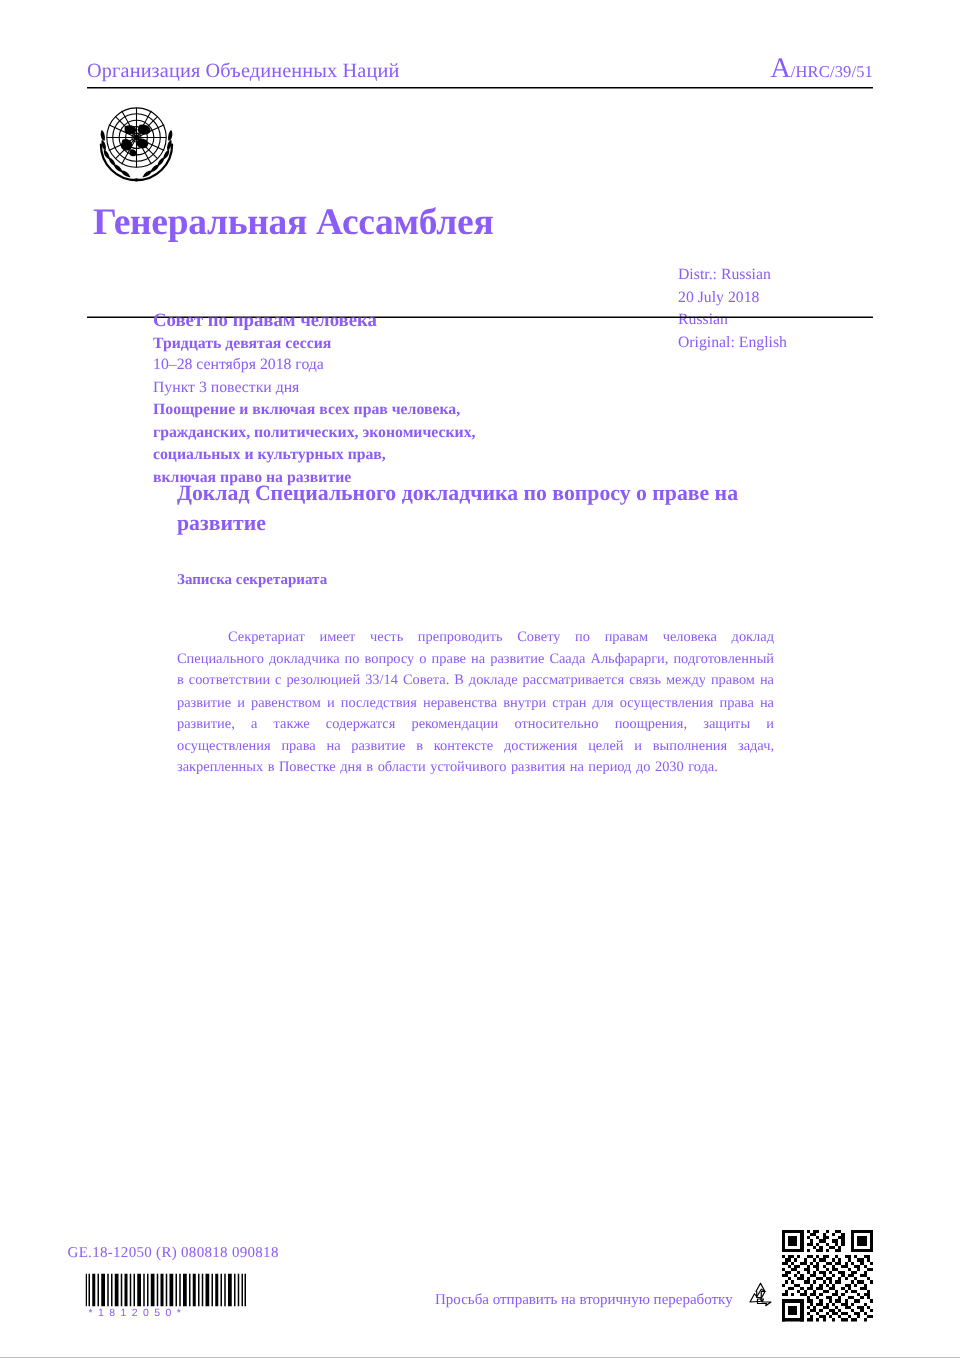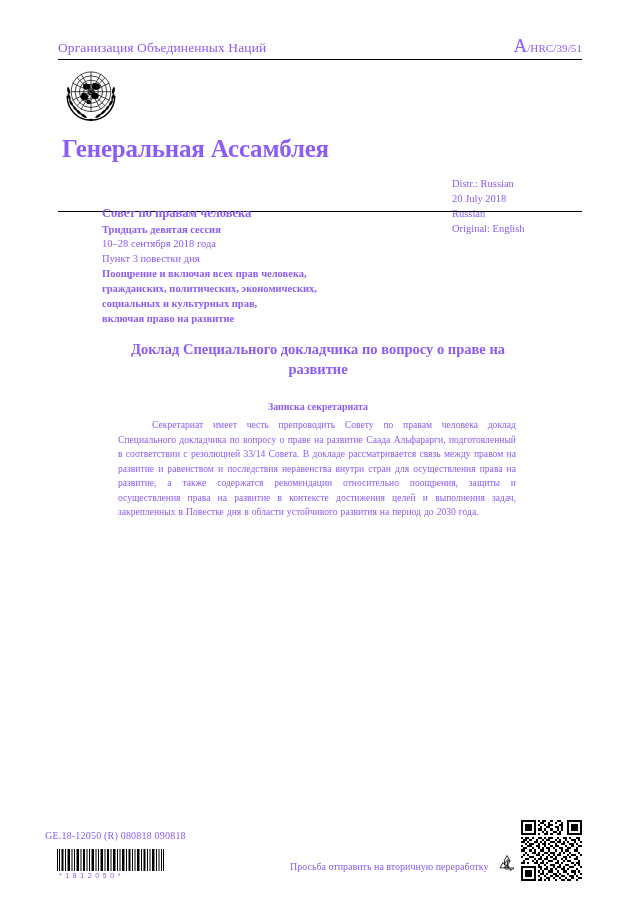--- a/index.html
+++ b/index.html
@@ -108,23 +108,22 @@
   .session .s-council {
     font-size: 12.5px;
     font-weight: bold;
     line-height: 1.4;
   }
 
   
   .title-block {
     position: absolute;
     left: 118px;
-    top: 340px;
+    top: 320px;
     width: 400px;
-    text-align: center;
   }
   .doc-title {
     font-size: 14.5px;
     font-weight: bold;
     line-height: 1.35;
     margin: 0;
   }
   .subtitle {
     font-size: 10px;
     font-weight: bold;

